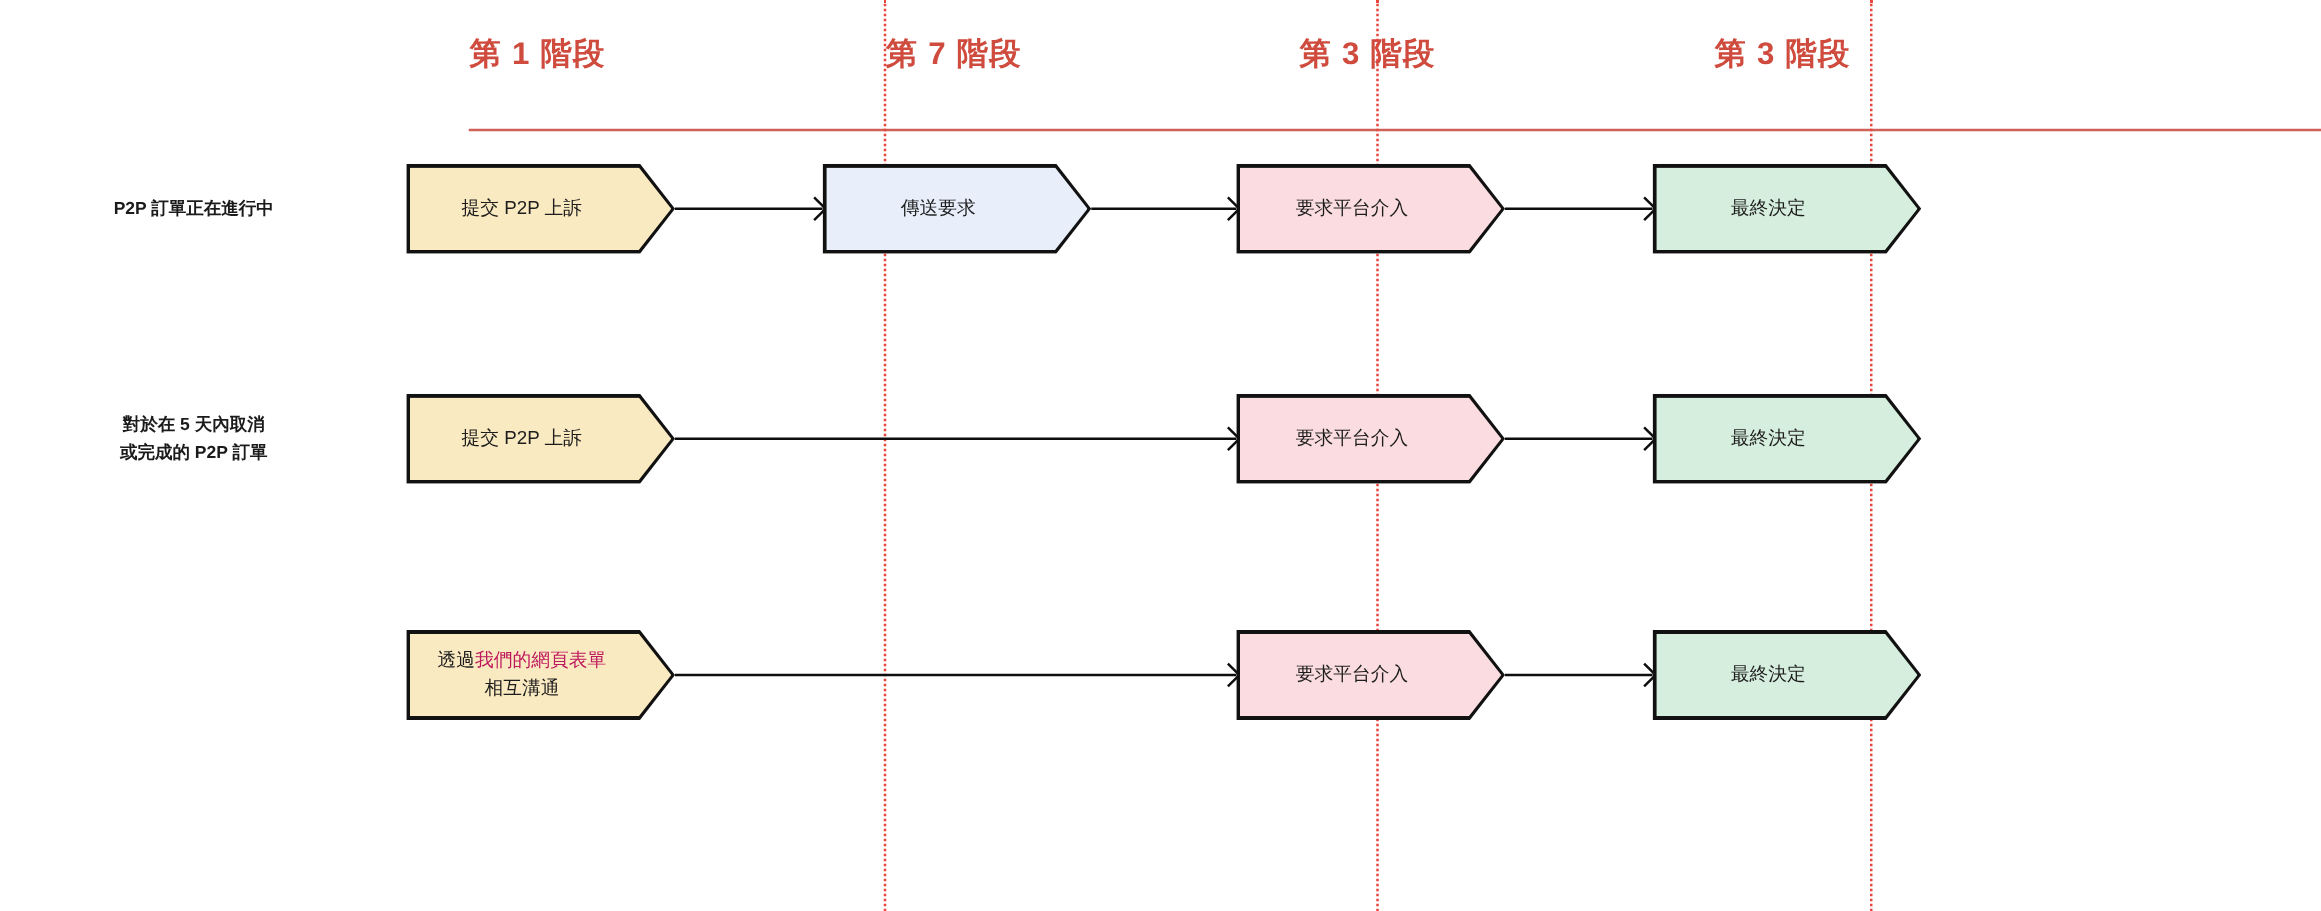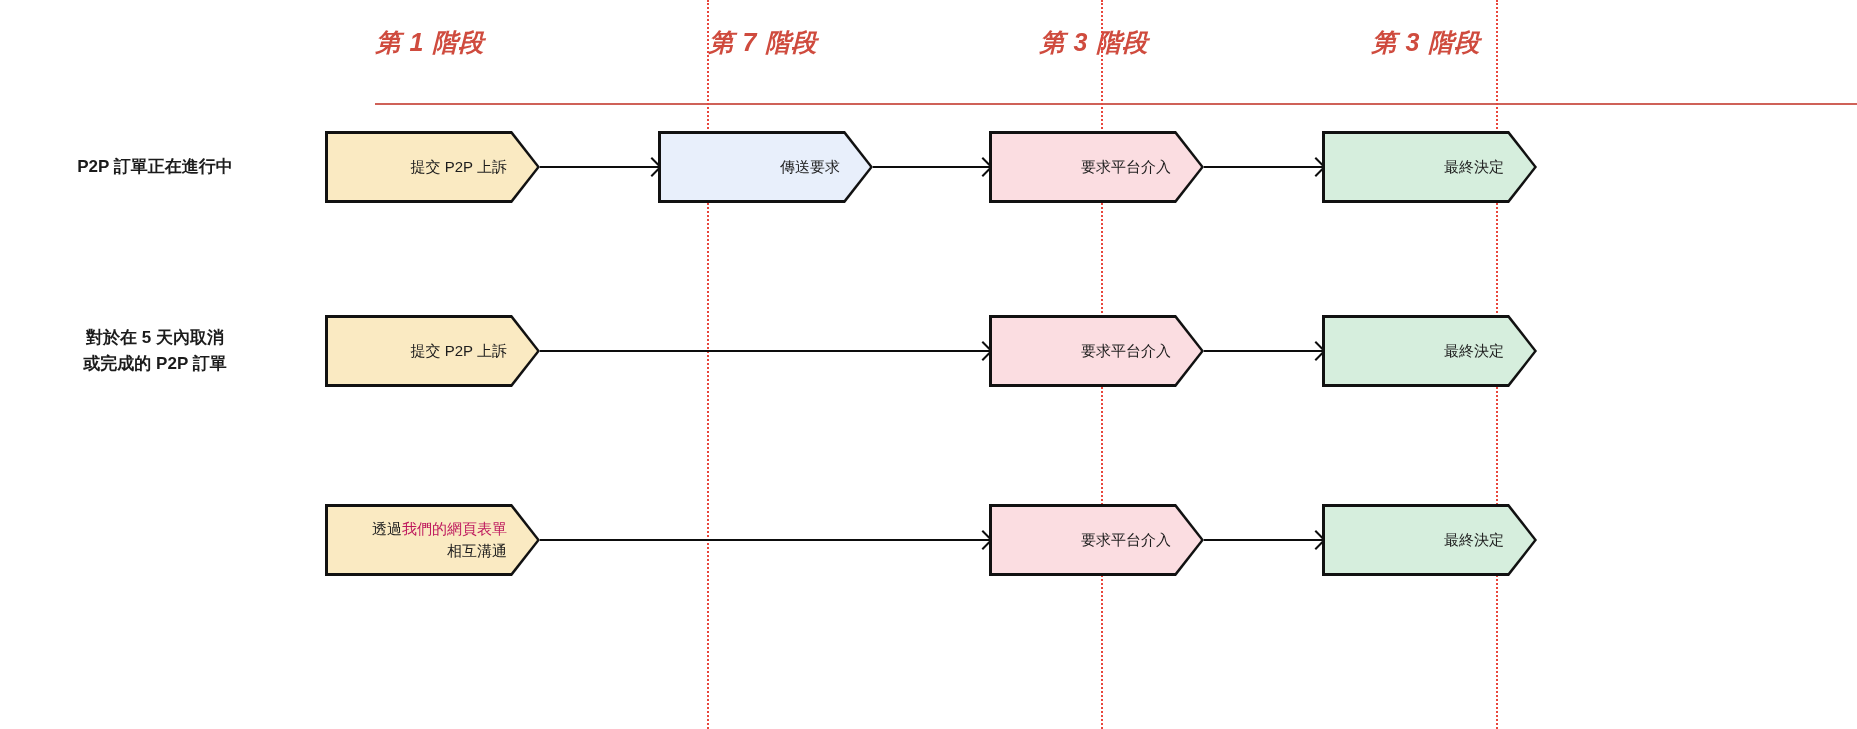--- a/index.html
+++ b/index.html
@@ -23,21 +23,20 @@
   .phase-label {
     position: absolute;
     top: 26px;
     text-align: right;
     font-size: 25px;
     font-weight: 700;
     color: #cf4b3e;
     letter-spacing: 1px;
     white-space: nowrap;
     transform: translateX(-50%);
-    font-style: italic;
   }
   .header-rule {
     position: absolute;
     left: 375px;
     right: 0px;
     top: 103px;
     height: 2px;
     background: #cf6158;
   }
   .divider {
@@ -45,21 +44,21 @@
     top: 0;
     bottom: 0;
     width: 0;
     border-left: 2px dotted #e8463c;
   }
 
   
   .row-label {
     position: absolute;
     text-align: center;
-    font-size: 17px;
+    font-size: 14px;
     font-weight: 700;
     color: #1b1b1b;
     line-height: 1.55;
     transform: translate(-50%, -50%);
     white-space: nowrap;
   }
   .node-wrap {
     position: absolute;
     transform: translateY(-50%);
     height: 72px;
@@ -76,21 +75,21 @@
     left: 3px; top: 3px; right: 3px; bottom: 3px;
     -webkit-clip-path: polygon(0 0, calc(100% - 26px) 0, 100% 50%, calc(100% - 26px) 100%, 0 100%);
     clip-path: polygon(0 0, calc(100% - 26px) 0, 100% 50%, calc(100% - 26px) 100%, 0 100%);
     display: flex;
     align-items: center;
     justify-content: center;
   }
   .node-text {
     display: block;
     width: 100%;
-    text-align: right;
+    text-align: center;
     padding-right: 30px;
     box-sizing: border-box;
     font-size: 15px;
     line-height: 1.5;
     color: #1d1d1d;
   }
   .node-link {
     color: #be185d;
   }
 

